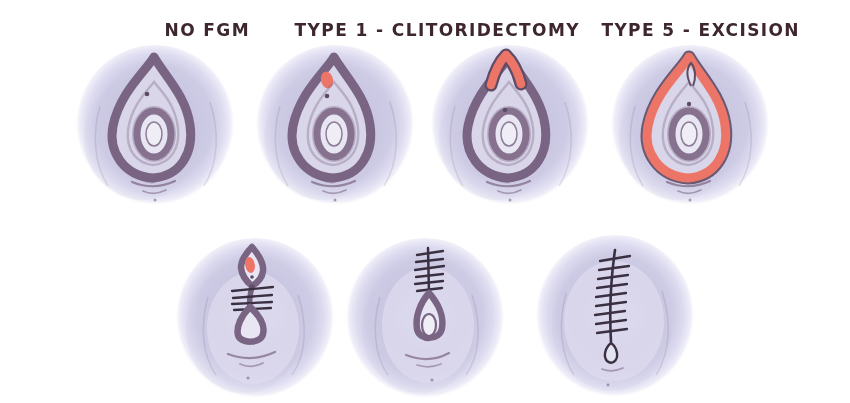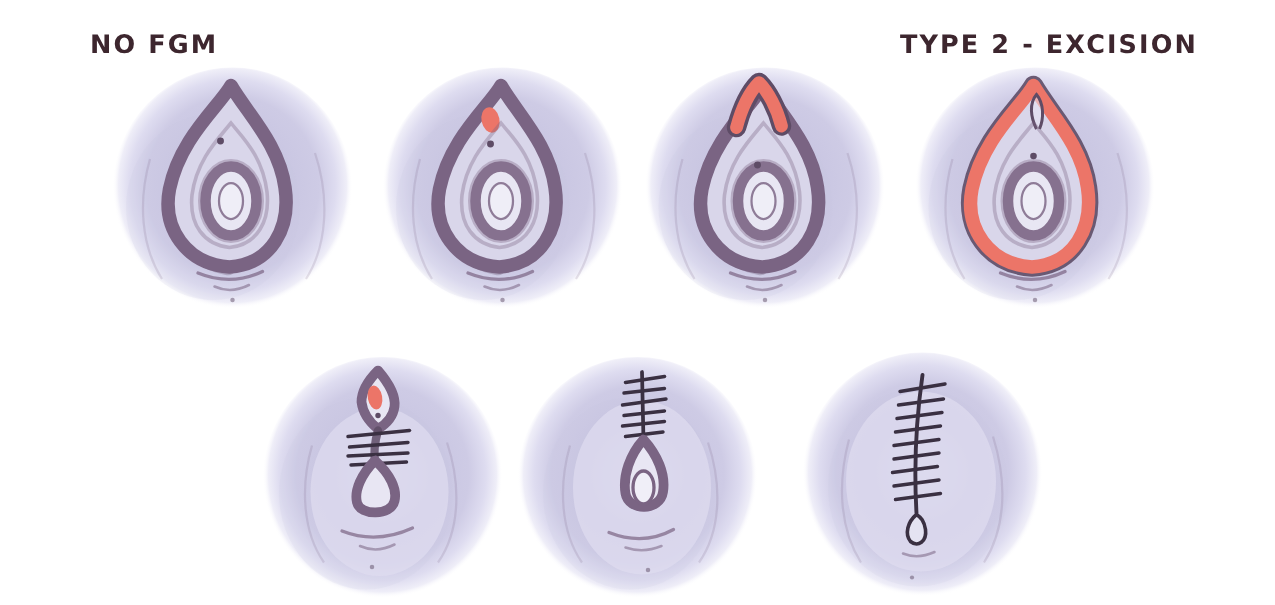--- a/index.html
+++ b/index.html
@@ -14,21 +14,21 @@
     --opening-fill:#e8e6f3;
     --highlight-red:#ec7568;
     --stitch-dark:#3a3042;
   }
   html,body{margin:0;padding:0;background:var(--background);}
   .canvas{
     position:relative;width:850px;height:403px;background:var(--background);
     overflow:hidden;font-family:"DejaVu Sans",sans-serif;
   }
   .label{
-    position:absolute;text-align:left;
+    position:absolute;text-align:right;
     font-weight:700;font-size:17px;letter-spacing:1.4px;
     color:var(--label-text);white-space:nowrap;
   }
   .fig{position:absolute;width:170px;height:170px;margin:0;padding:0;}
   .fig svg{display:block;}
 
   
   .wash{fill:url(#washGrad);}
   .wash2{fill:var(--wash-lavender);opacity:.16;}
   .mound{fill:var(--wash-light);opacity:.72;}
@@ -68,21 +68,22 @@
         <stop offset="0.45" stop-color="#c9c6e2"></stop>
         <stop offset="0.72" stop-color="#cecbe5"></stop>
         <stop offset="0.86" stop-color="#dedcf0"></stop>
         <stop offset="0.95" stop-color="#efeef8"></stop>
         <stop offset="1" stop-color="#ffffff" stop-opacity="0"></stop>
       </radialGradient>
     </defs>
   </svg>
 
   <div class="label" style="left:60px;top:20px;width:190px">NO FGM</div>
-  <div class="label" style="left:600px;top:20px;width:200px">TYPE 2 - EXCISION</div>
+  <div class="label" style="left:240px;top:20px;width:340px">TYPE 1 - CLITORIDECTOMY</div>
+  <div class="label" style="left:600px;top:20px;width:200px">TYPE 5 - EXCISION</div>
 
   <figure class="fig" style="left:70px;top:40px">
     <svg viewBox="0 0 170 170" width="170" height="170">
       <ellipse class="wash" cx="85" cy="87" rx="80" ry="82"></ellipse>
       <ellipse class="wash2" cx="72" cy="98" rx="58" ry="62"></ellipse>
       <path class="side" d="M 30 66 C 22 94, 24 124, 38 146"></path>
       <path class="side" d="M 140 62 C 150 92, 148 124, 134 146"></path>
       <path class="shade" d="M 47 98 C 50 122, 63 135, 82 138"></path>
       <path class="tear" d="M 84 17 C 76 31, 50 52, 43 86 C 38 112, 54 136, 83 138 C 111 136, 124 112, 120 85 C 116 56, 95 36, 84 17 Z"></path>
       <path class="contour" d="M 84 42 C 75 53, 61 67, 58 90 C 56 110, 66 123, 83 125 C 102 123, 110 107, 108 88 C 105 64, 92 52, 84 42 Z"></path>

